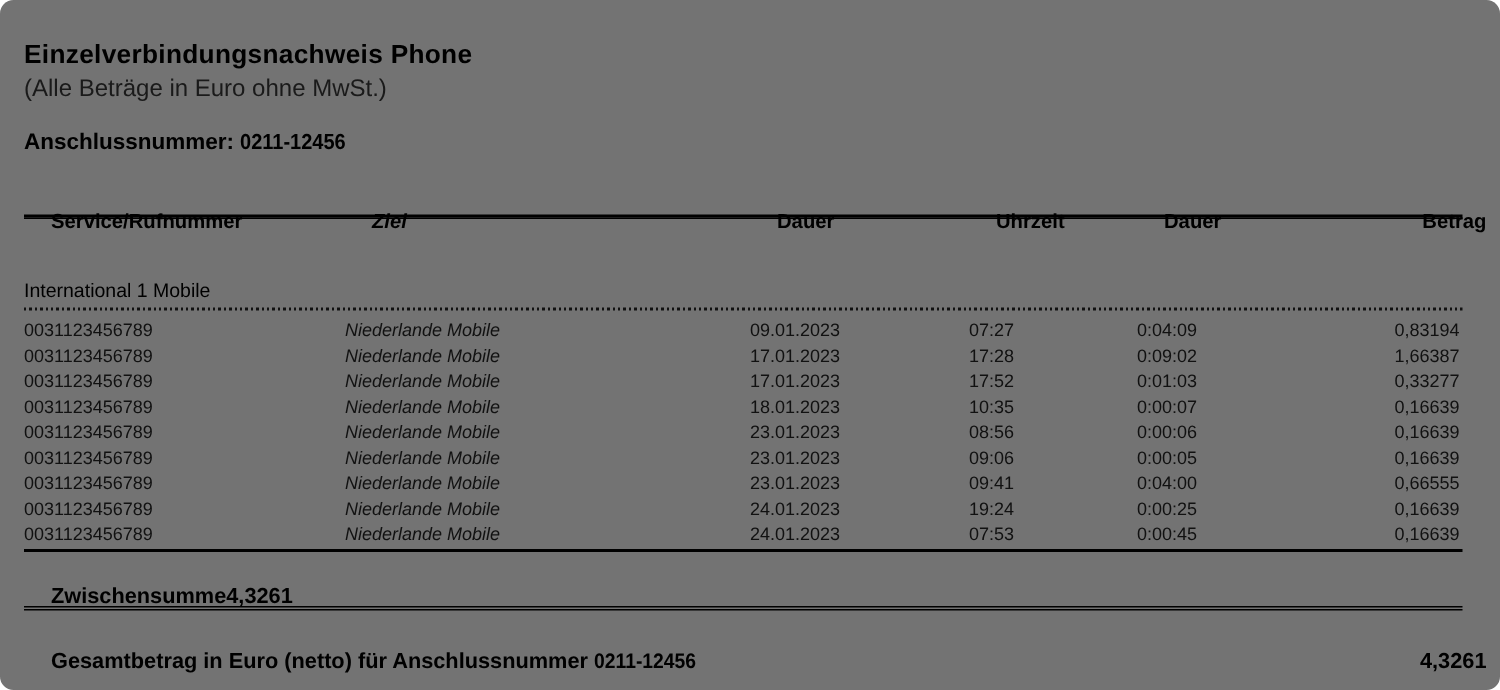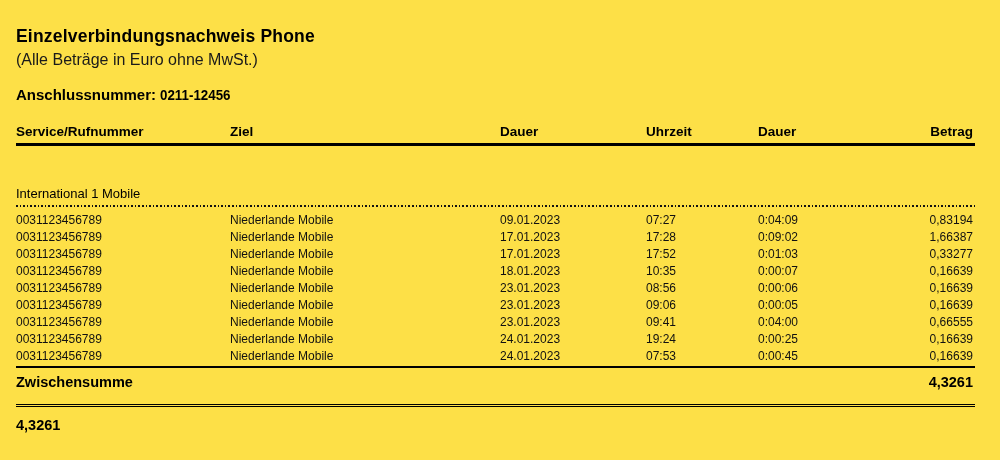--- a/index.html
+++ b/index.html
@@ -1,47 +1,47 @@
 <!DOCTYPE html>
 <html><head>
 <meta charset="utf-8">
 <style>
   * { margin:0; padding:0; box-sizing:border-box; }
   html,body { background:#fff; }
   body { width:1000px; height:460px; position:relative; overflow:hidden;
          font-family:"Liberation Sans", sans-serif; color:#000; }
-  .page { position:absolute; inset:0; background:#fde047; }
+  .page { position:absolute; inset:0; background:#737373;border-radius:9px; }
 
   .doc-title { position:absolute; left:16px; top:26px; font-size:17.5px; font-weight:bold; letter-spacing:.2px; }
   .doc-subtitle { position:absolute; left:16px; top:51px; font-size:16px; color:#1a1a1a; }
   .connection { position:absolute; left:16px; top:86px; font-size:15px; font-weight:bold; }
   .cond { display:inline-block; transform:scaleX(.92); transform-origin:left center; margin-left:4px; font-size:14.5px; }
 
-  .row { position:absolute; left:16px; width:957px; display:flex; align-items:center; }
+  .row { position:absolute; left:34px; width:957px; display:flex; align-items:center;margin-top:16px; }
   .c-service { width:214px; }
-  .c-ziel    { width:270px; }
+  .c-ziel    { width:270px;font-style:italic; }
   .c-datum   { width:146px; }
   .c-uhrzeit { width:112px; }
   .c-dauer   { width:90px;  }
   .c-betrag  { flex:1; text-align:right; }
 
   .thead { top:122px; height:19px; font-size:13.5px; font-weight:bold; }
   .header-rule { position:absolute; left:16px; top:143px; width:959px; height:2px;
                  border-top:2px solid #000; border-bottom:1px solid #000; }
 
   .section-title { position:absolute; left:16px; top:186px; font-size:13px; font-weight:normal; }
   .dotted-rule { position:absolute; left:16px; top:205px; width:959px; height:2px;
                  background:repeating-linear-gradient(to right, #111 0 1.6px, transparent 1.6px 3.6px); }
 
   .rows { position:absolute; left:16px; top:209px; width:957px; height:157px;
           display:flex; flex-direction:column; justify-content:center; }
   .data-row { display:flex; align-items:center; height:17px; font-size:12px; color:#111; }
 
   .subtotal-rule { position:absolute; left:16px; top:366px; width:959px; border-top:2px solid #000; }
-  .subtotal { top:373px; height:18px; font-size:14.5px; font-weight:bold; justify-content:space-between; }
+  .subtotal { top:373px; height:18px; font-size:14.5px; font-weight:bold; justify-content:flex-start; }
   .double-rule { position:absolute; left:16px; top:404px; width:959px; height:3px;
                  border-top:1.5px solid #000; border-bottom:1.5px solid #000; }
   .total { top:415px; height:19px; font-size:14.5px; font-weight:bold; justify-content:space-between; }
   .total .cond { font-size:14px; }
 </style>
 </head>
 <body>
 
 <div class="page">
 
@@ -141,16 +141,17 @@
   </div>
 
   <div class="subtotal-rule"></div>
   <div class="row subtotal">
     <span>Zwischensumme</span>
     <span>4,3261</span>
   </div>
 
   <div class="double-rule"></div>
   <div class="row total">
+    <span><span>Gesamtbetrag in Euro (netto) für Anschlussnummer</span><span class="cond">0211-12456</span></span>
     <span>4,3261</span>
   </div>
 
 </div>
 
 </body></html>

